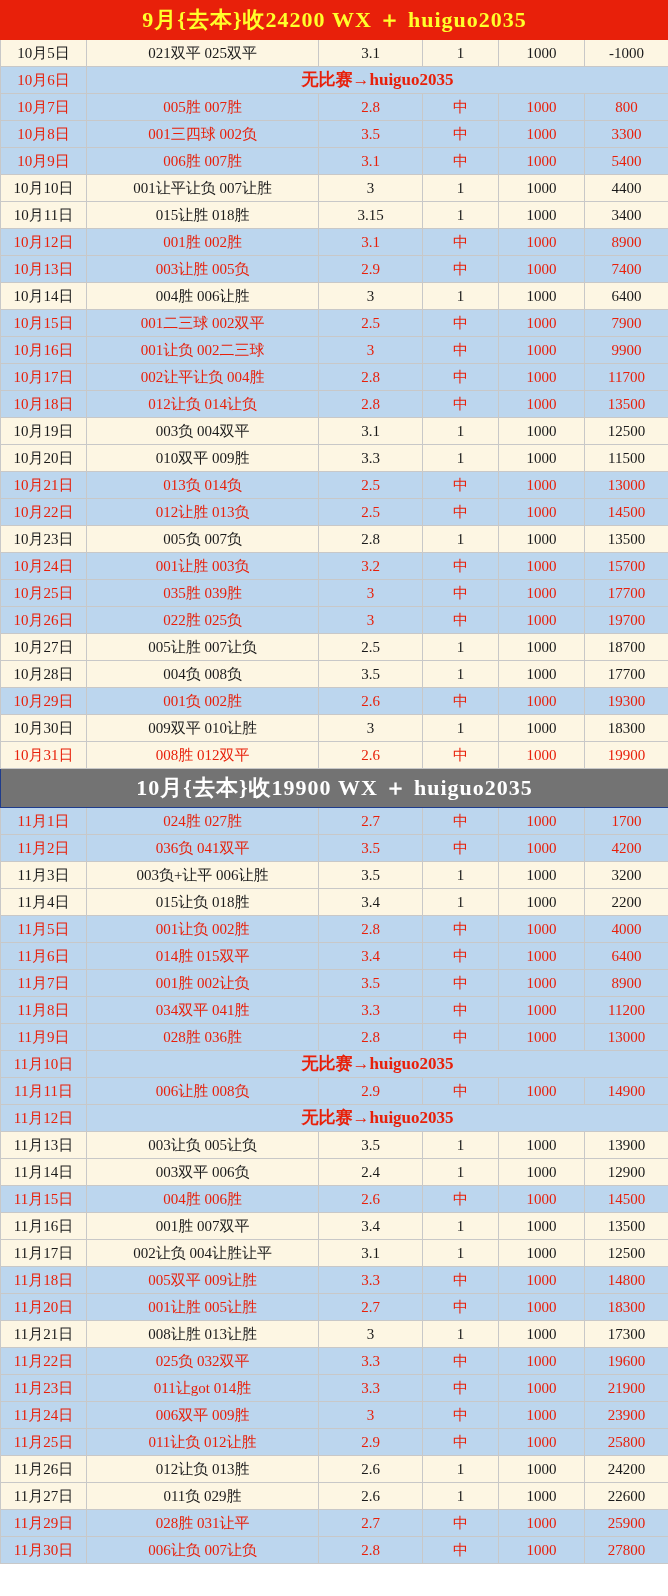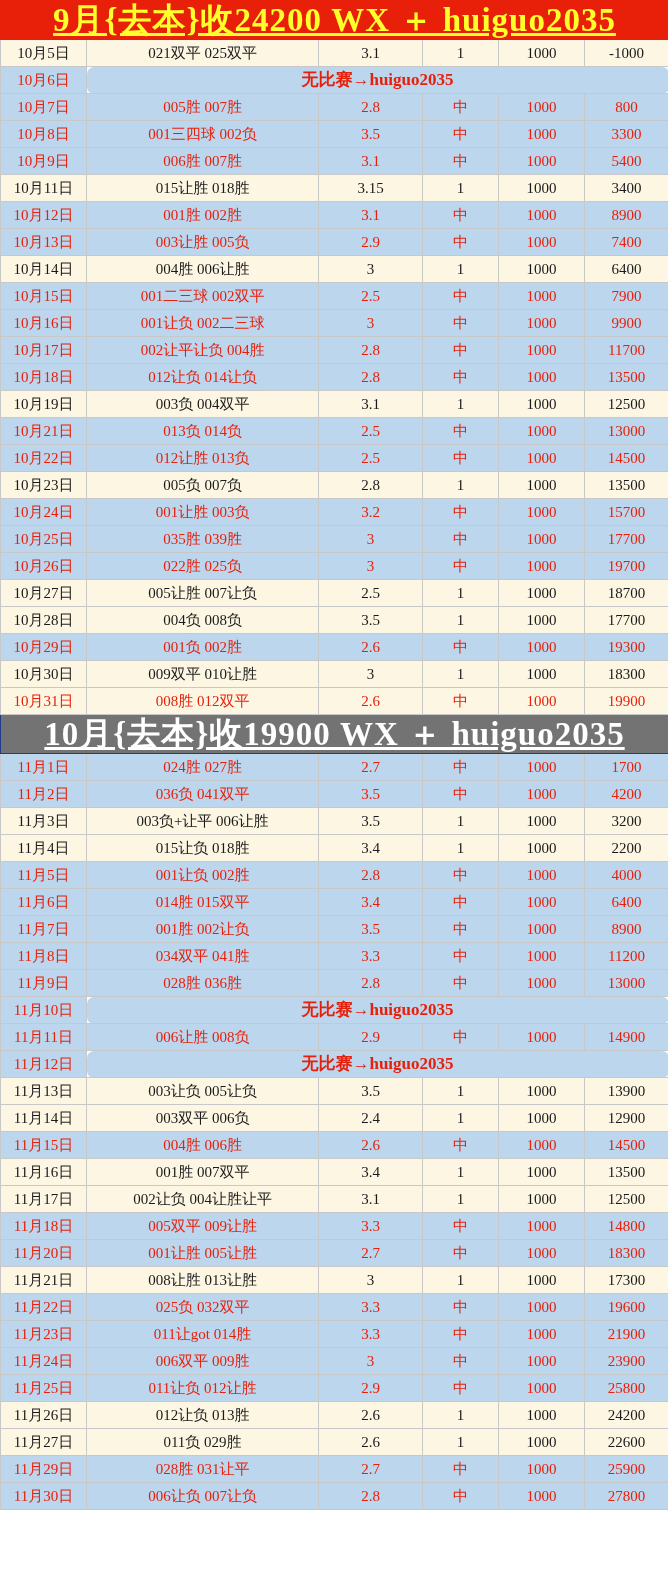--- a/index.html
+++ b/index.html
@@ -42,40 +42,38 @@
   
   .t-black { color: #1a1a1a; }
   .t-red   { color: #e8200a; }
 
   
   .banner-red td,
   .banner-blue td,
   .banner-bottom td {
     height: 38px;
     line-height: 38px;
-    font-size: 33px;
+    font-size: 22px;
     font-weight: bold;
     letter-spacing: 1px;
-    text-decoration: underline;
   }
   .banner-red td {
     background: #e8200a;
     color: #ffff2b;
     border: 1px solid #e8200a;
   }
   .banner-blue td {
     background: #737373;
     color: #ffffff;
     border: 1px solid #1f3c8c;
   }
   .nomatch td.msg {
     color: #e8200a;
     font-size: 17px;
     font-weight: bold;
-    border-radius: 7px;
   }
   .match-cell { font-size: 15px; }
 </style>
 </head>
 <body>
 
 <table class="sheet">
   <colgroup>
     <col class="c-date">
       <col class="c-match">
@@ -118,20 +116,28 @@
       </tr>
       <tr class="rb">
         <td class="t-red">10月9日</td>
         <td class="match-cell t-red">006胜  007胜</td>
         <td class="t-red">3.1</td>
         <td class="t-red">中</td>
         <td class="t-red">1000</td>
         <td class="t-red">5400</td>
       </tr>
       <tr class="rw">
+        <td class="t-black">10月10日</td>
+        <td class="match-cell t-black">001让平让负  007让胜</td>
+        <td class="t-black">3</td>
+        <td class="t-black">1</td>
+        <td class="t-black">1000</td>
+        <td class="t-black">4400</td>
+      </tr>
+      <tr class="rw">
         <td class="t-black">10月11日</td>
         <td class="match-cell t-black">015让胜  018胜</td>
         <td class="t-black">3.15</td>
         <td class="t-black">1</td>
         <td class="t-black">1000</td>
         <td class="t-black">3400</td>
       </tr>
       <tr class="rb">
         <td class="t-red">10月12日</td>
         <td class="match-cell t-red">001胜  002胜</td>
@@ -188,20 +194,28 @@
         <td class="t-red">1000</td>
         <td class="t-red">13500</td>
       </tr>
       <tr class="rw">
         <td class="t-black">10月19日</td>
         <td class="match-cell t-black">003负  004双平</td>
         <td class="t-black">3.1</td>
         <td class="t-black">1</td>
         <td class="t-black">1000</td>
         <td class="t-black">12500</td>
+      </tr>
+      <tr class="rw">
+        <td class="t-black">10月20日</td>
+        <td class="match-cell t-black">010双平  009胜</td>
+        <td class="t-black">3.3</td>
+        <td class="t-black">1</td>
+        <td class="t-black">1000</td>
+        <td class="t-black">11500</td>
       </tr>
       <tr class="rb">
         <td class="t-red">10月21日</td>
         <td class="match-cell t-red">013负  014负</td>
         <td class="t-red">2.5</td>
         <td class="t-red">中</td>
         <td class="t-red">1000</td>
         <td class="t-red">13000</td>
       </tr>
       <tr class="rb">

